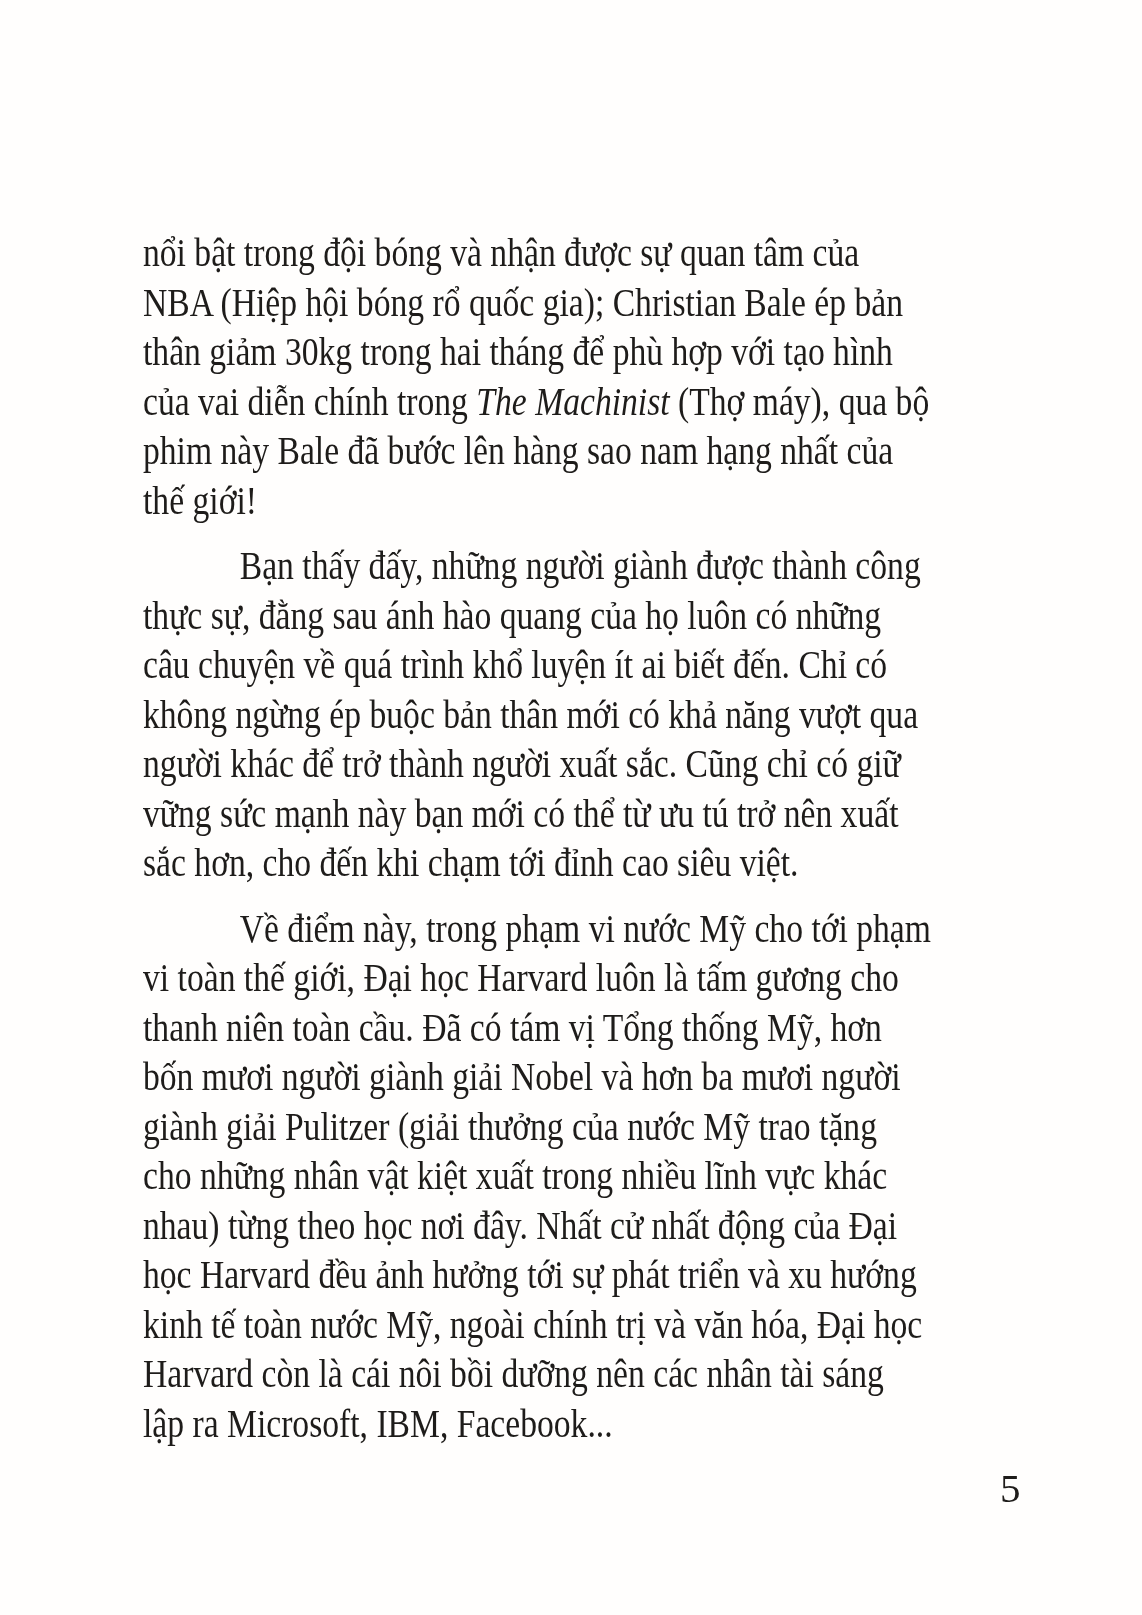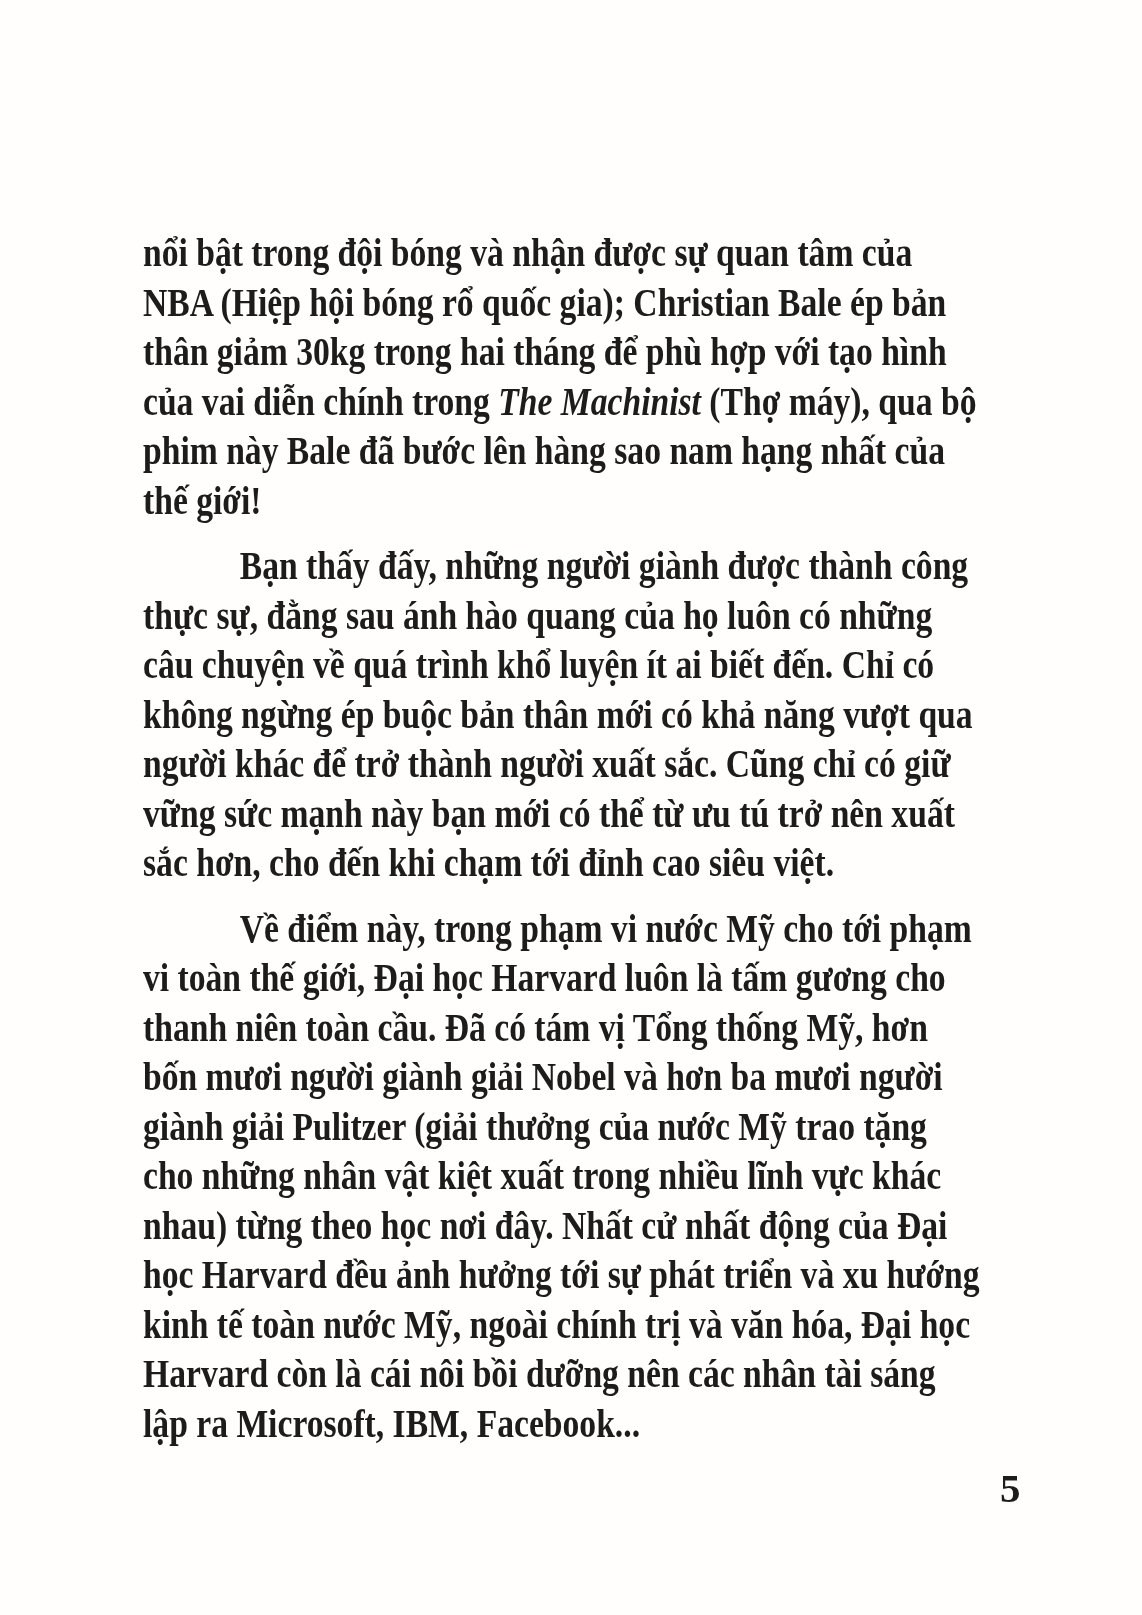--- a/index.html
+++ b/index.html
@@ -12,21 +12,20 @@
     width: 1142px;
     height: 1615px;
     position: relative;
     font-family: "Liberation Serif", "DejaVu Serif", serif;
     overflow: hidden;
   }
   .page {
     position: absolute;
     inset: 0;
     background: #fffefd;
-    font-weight: bold;
   }
   .text-block {
     position: absolute;
     left: 143px;
     top: 228px;
     width: 1062px;            
     transform: scaleX(0.82);  
     transform-origin: 0 0;
     font-size: 41px;
     line-height: 49.5px;

